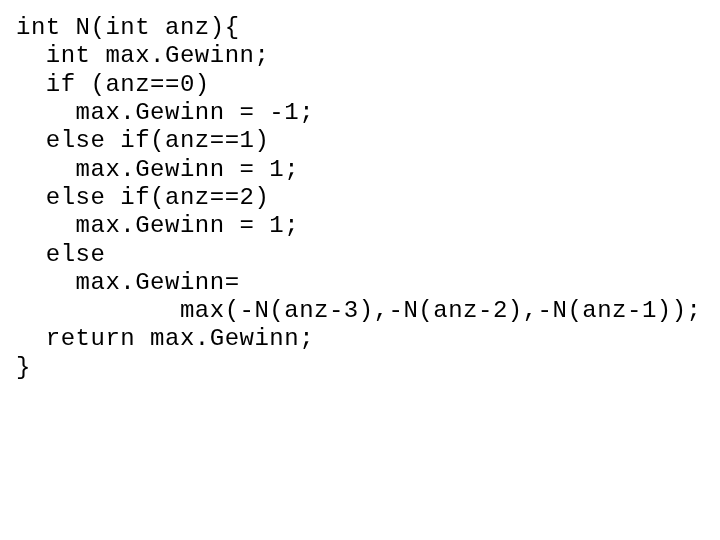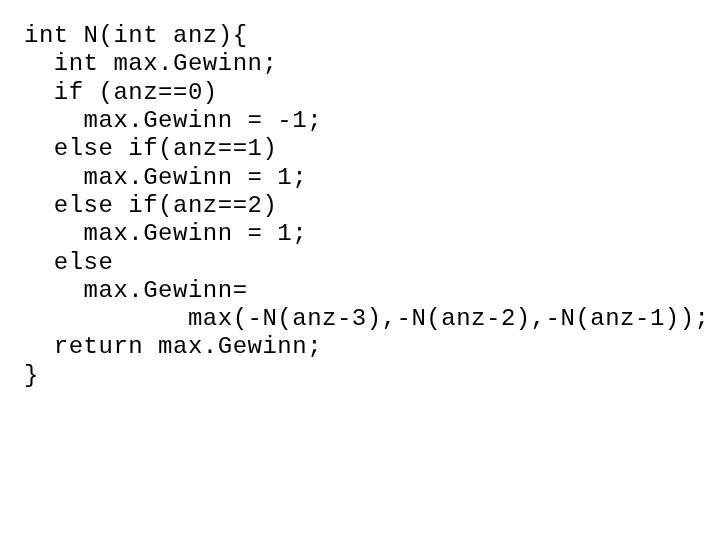--- a/index.html
+++ b/index.html
@@ -4,21 +4,21 @@
 <style>
   html, body {
     margin: 0;
     padding: 0;
     width: 720px;
     height: 540px;
     background: #ffffff;
     overflow: hidden;
   }
   pre.code {
-    margin: 12px;
+    margin: 4px;
     padding: 10px 0 0 12px;
     font-family: "Courier New", Courier, monospace;
     font-size: 24px;
     line-height: 1.18;
     letter-spacing: 0.5px;
     color: #000000;
     white-space: pre;
   }
 </style>
 </head>

